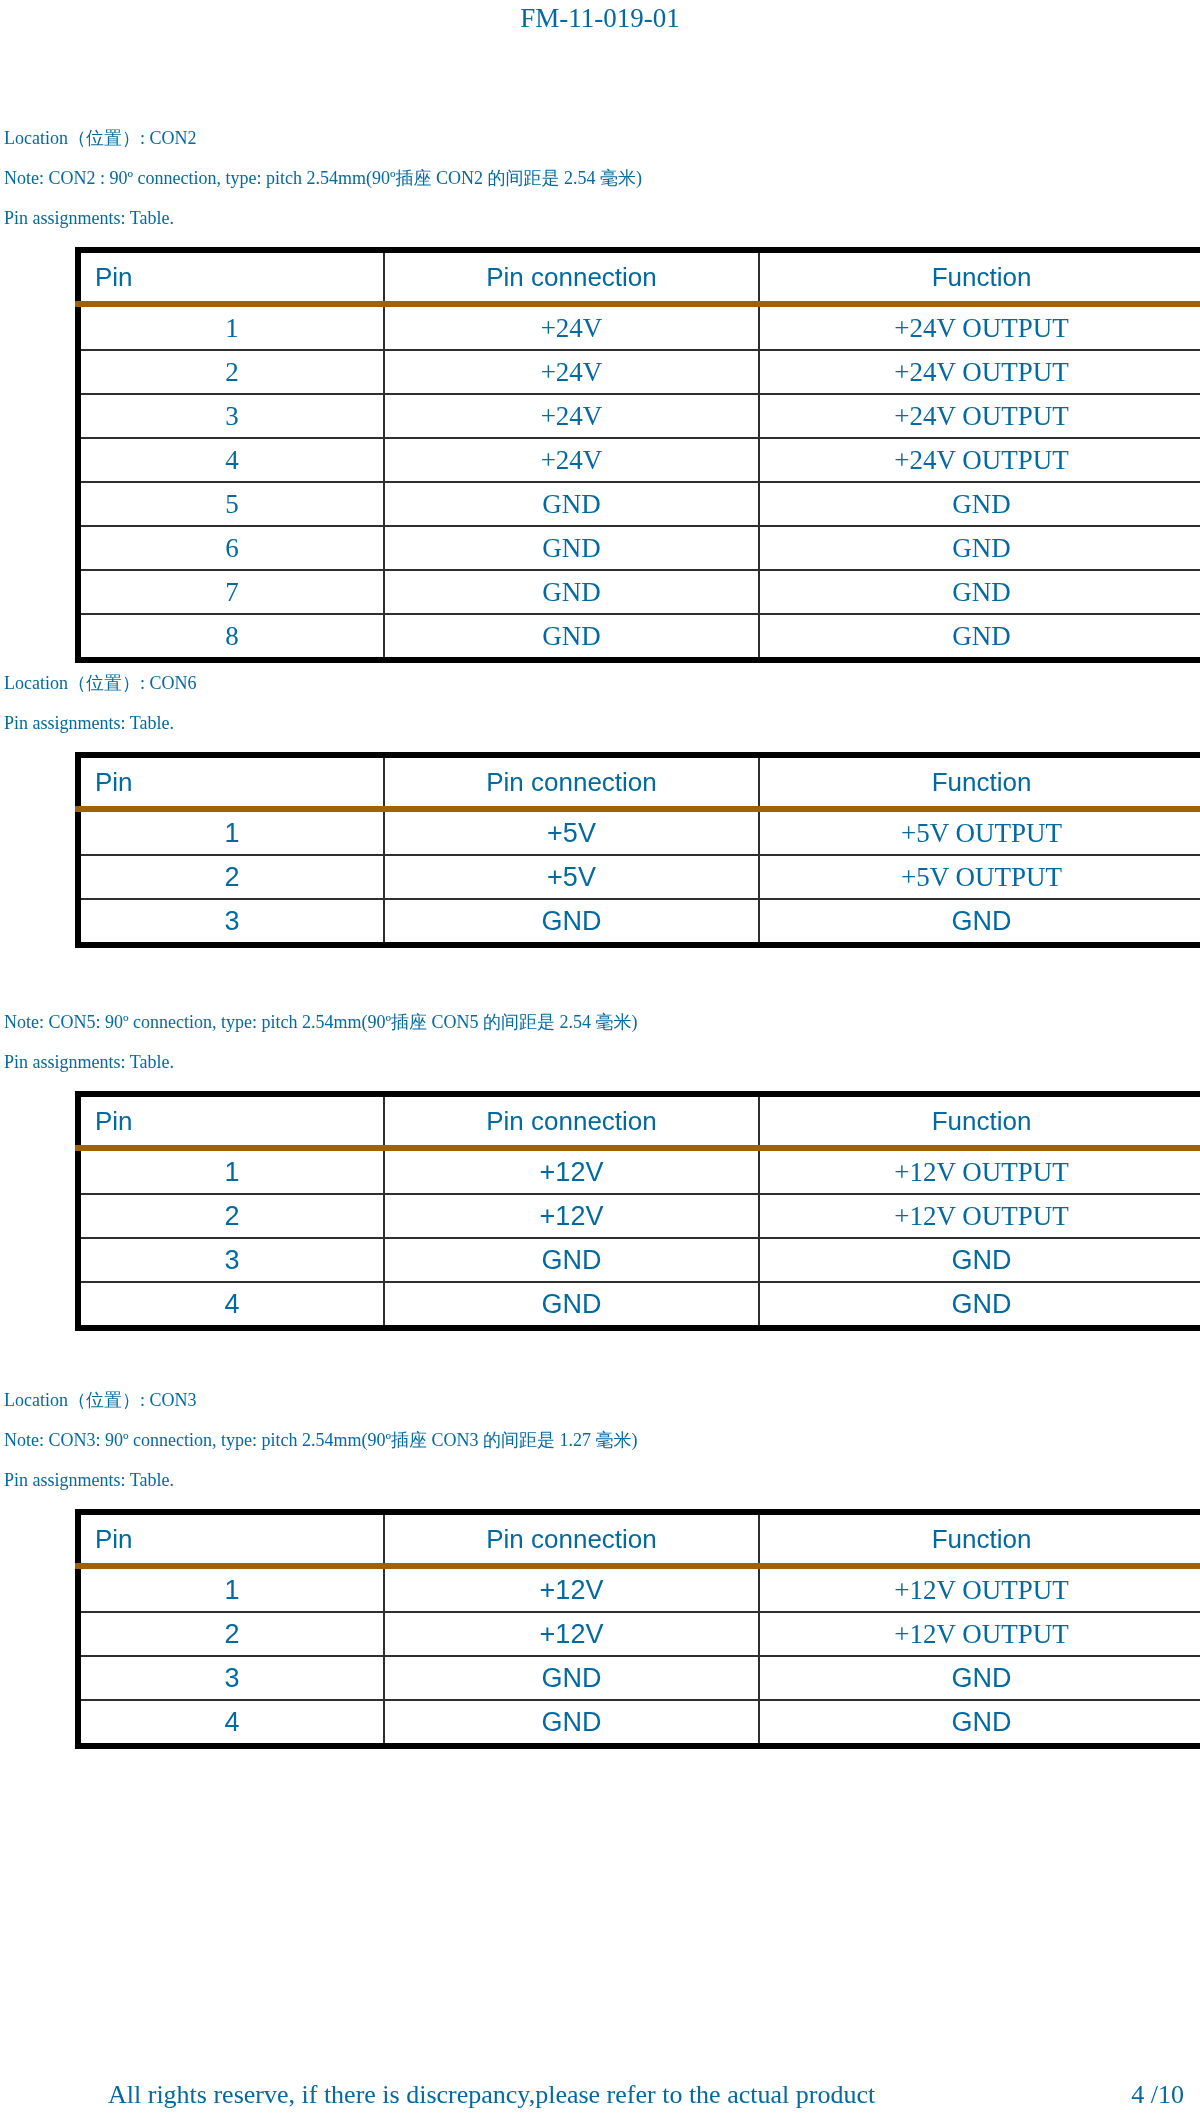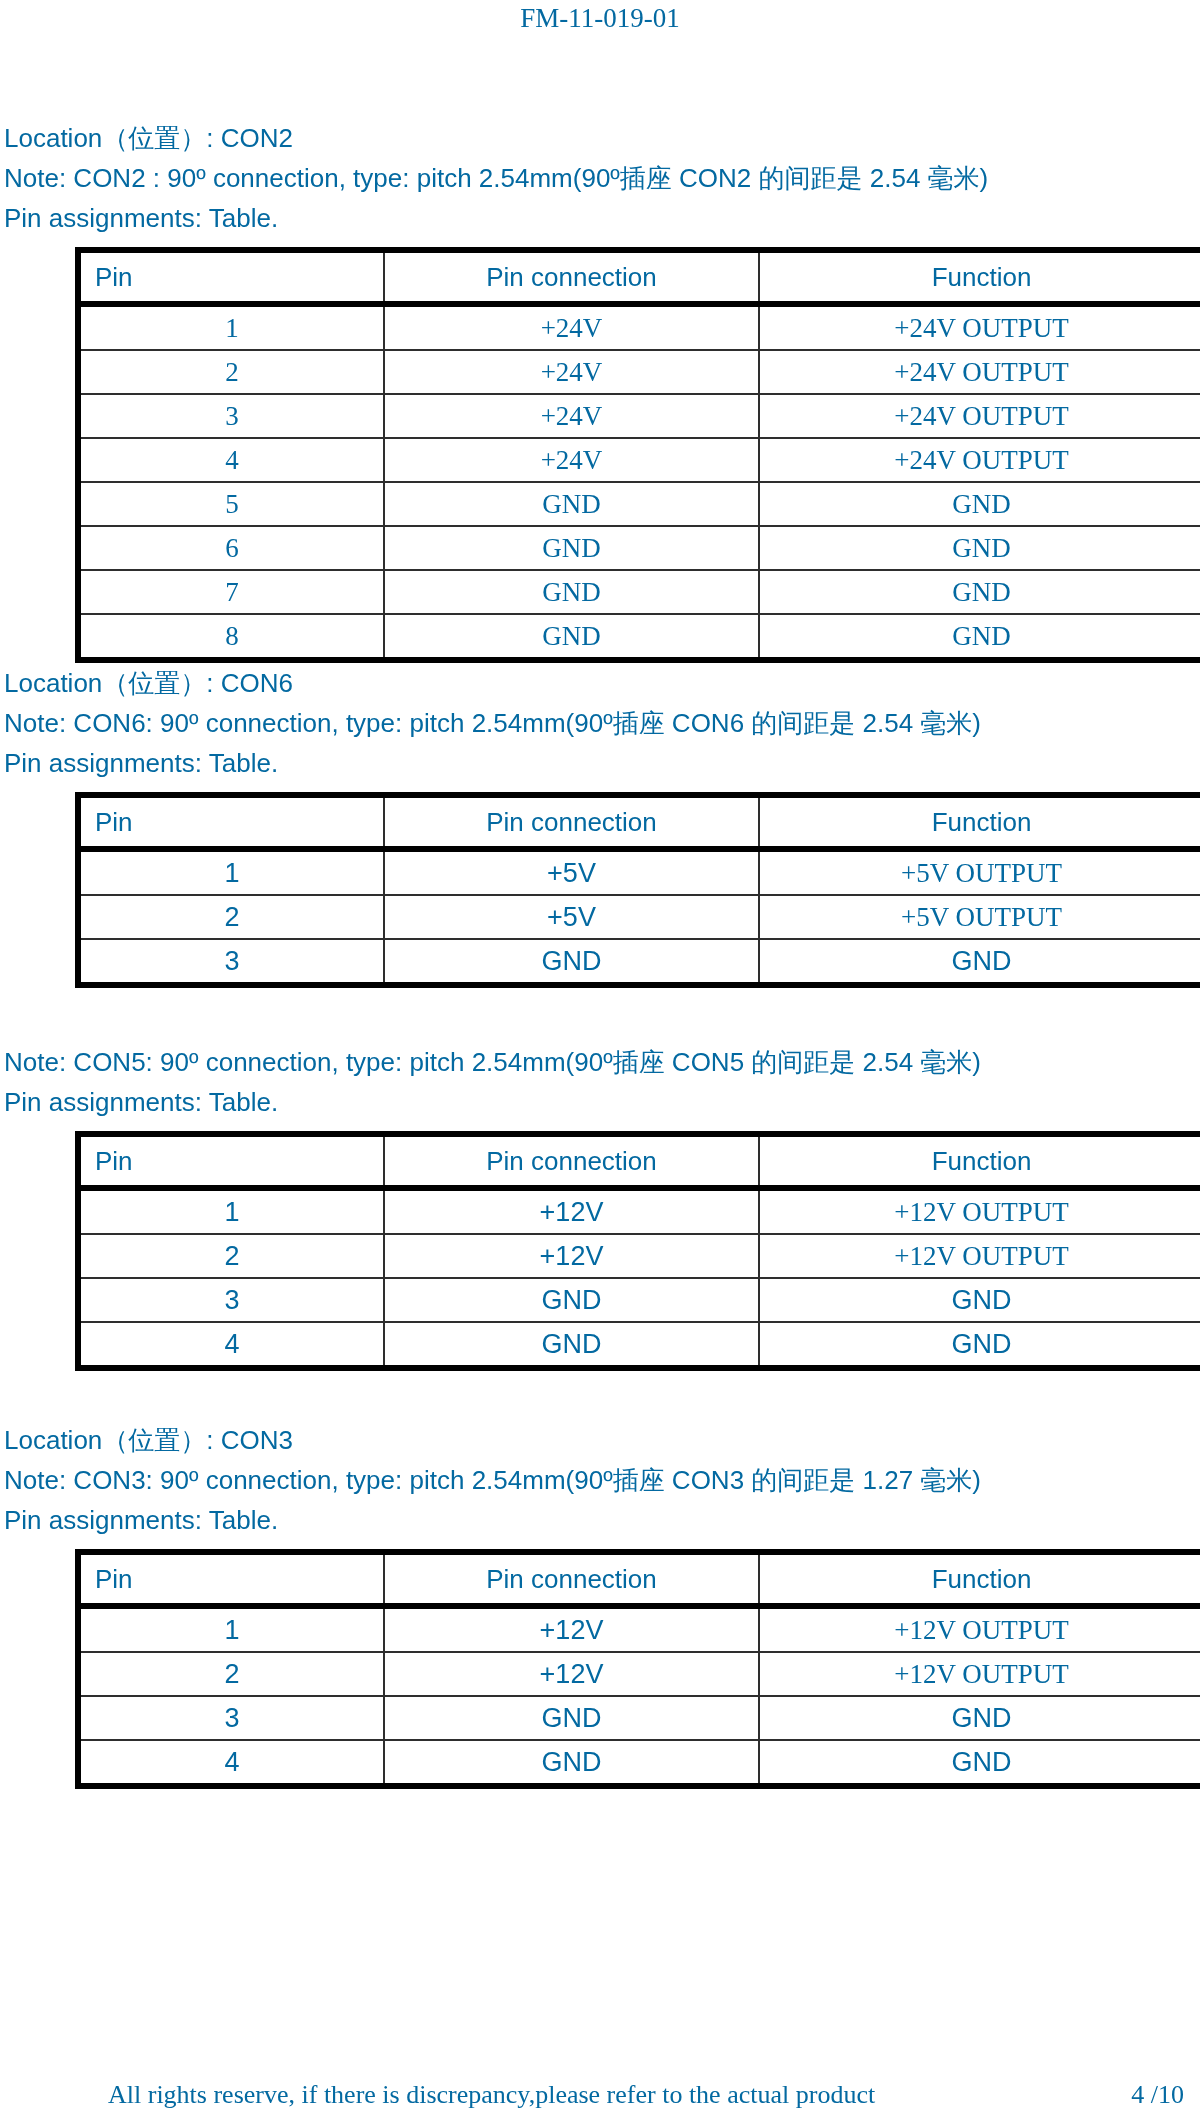--- a/index.html
+++ b/index.html
@@ -15,40 +15,40 @@
     width: 100%;
     text-align: center;
     font-family: "Liberation Serif", serif;
     font-size: 27px;
     line-height: 32px;
     padding-top: 2px;
   }
   .con-section { margin: 0; }
   .line {
     margin: 0 0 0 4px;
-    font-family: Liberation Sans, sans-serif;
-    font-size: 26px;
+    font-family: Liberation Serif, serif;
+    font-size: 18px;
     line-height: 40px;
     white-space: nowrap;
   }
   .s1 { margin-top: 84px; }
   .s2 { }
   .s3 { margin-top: 54px; }
   .s4 { margin-top: 49px; }
   table.pin-table {
     border-collapse: collapse;
     table-layout: fixed;
     margin-left: 75px;
     margin-top: 9px;
     width: 1112px;
     border: 6px solid #000000;
     background: #ffffff;
   }
   table.pin-table th {
-    border-bottom: 6px solid #000000;
+    border-bottom: 6px solid #a16207;
     border-right: 2px solid #2e2e2e;
     font-family: "Liberation Sans", sans-serif;
     font-size: 26px;
     font-weight: 400;
     height: 48px;
     padding: 0;
   }
   table.pin-table th.c1 { width: 288px; text-align: left; padding-left: 14px; }
   table.pin-table th.c2 { width: 373px; text-align: center; }
   table.pin-table th.c3 { width: 443px; text-align: center; border-right: none; }
@@ -137,21 +137,20 @@
             <td class="f-serif">8</td>
             <td class="f-serif">GND</td>
             <td class="f-serif">GND</td>
           </tr>
         </tbody>
     </table>
   </section>
 
   <section class="con-section s2">
     <p class="line">Location（位置）: CON6</p>
-    <p class="line">Note: CON6: 90º connection, type: pitch 2.54mm(90º插座 CON6 的间距是 2.54 毫米)</p>
     <p class="line">Pin assignments: Table.</p>
     <table class="pin-table">
       <thead>
         <tr>
           <th class="c1">Pin</th>
           <th class="c2">Pin connection</th>
           <th class="c3">Function</th>
         </tr>
       </thead>
       <tbody>

